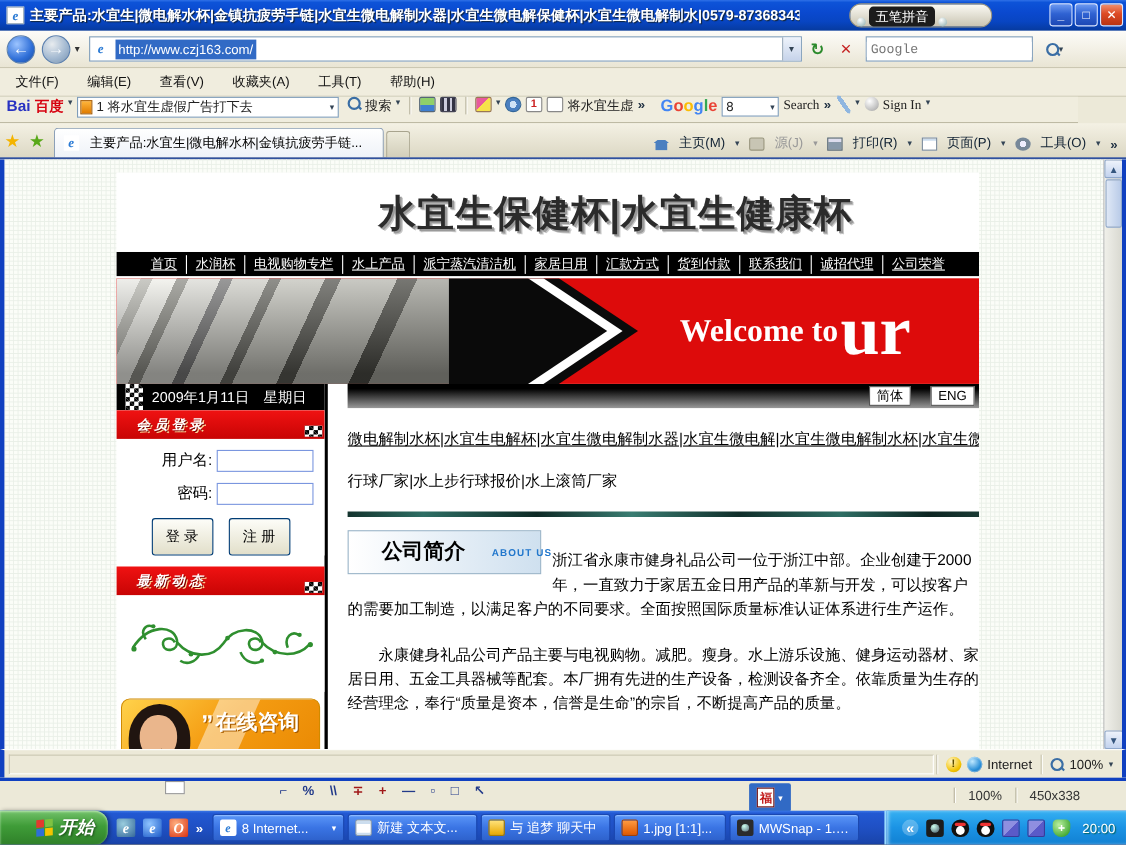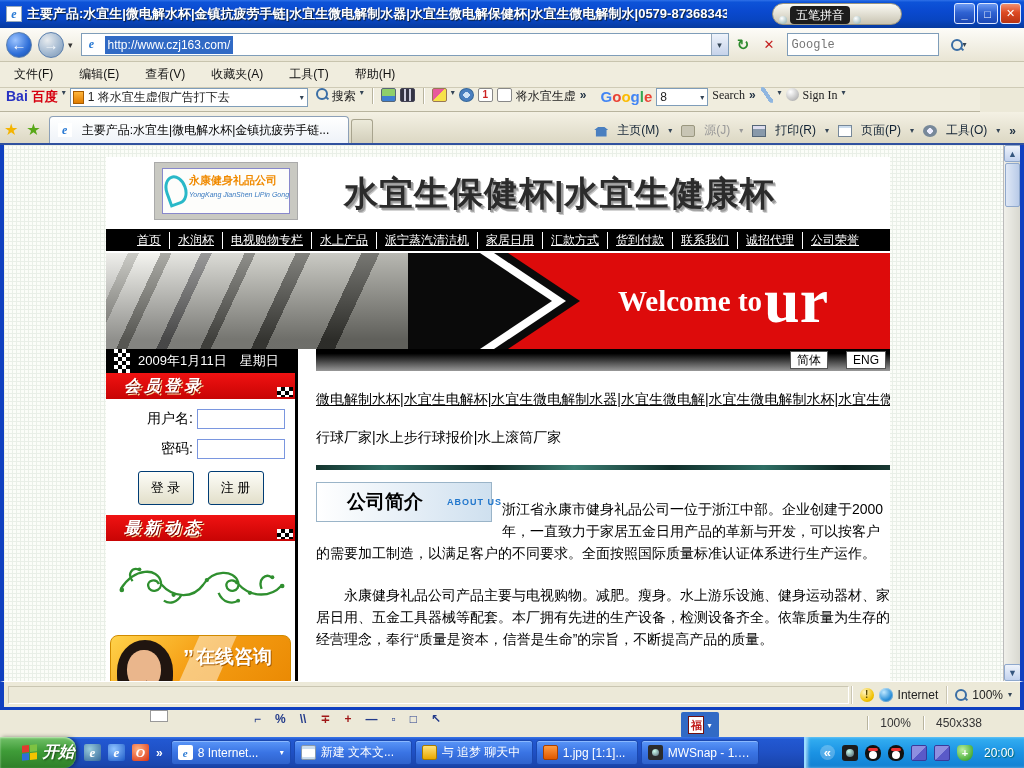--- a/index.html
+++ b/index.html
@@ -126,21 +126,21 @@
   #welcome .wl{font-family:"Liberation Serif","DejaVu Serif",serif;font-size:64px;font-weight:bold;color:#fff;line-height:40px;margin-left:2px;}
 
   #columns{display:flex;align-items:flex-start;}
   #sidebar{width:192px;border-right:3px solid #000;padding-bottom:20px;}
   #dateb{height:24px;background:#000;color:#fff;font-size:13px;display:flex;align-items:center;}
   .chk{background-image:linear-gradient(45deg,#000 25%,transparent 25%,transparent 75%,#000 75%),linear-gradient(45deg,#000 25%,transparent 25%,transparent 75%,#000 75%);
     background-color:#fff;background-size:8px 8px;background-position:0 0,4px 4px;}
   #dateb .chk{width:16px;height:24px;flex:0 0 auto;}
   #dateb span{margin-left:8px;white-space:nowrap;}
   .redbar{position:relative;height:26px;background:linear-gradient(180deg,#f01212,#c80404);display:flex;align-items:center;}
-  .redbar .cap{color:#fff;font-size:16px;font-weight:bold;font-style:italic;letter-spacing:4px;margin-left:18px;
+  .redbar .cap{color:#fff;font-size:12px;font-weight:bold;font-style:italic;letter-spacing:4px;margin-left:18px;
     text-shadow:1px 1px 0 #7a0000,2px 2px 0 #ffda9e;}
   .redbar .corner{position:absolute;right:2px;bottom:2px;width:16px;height:10px;}
   #loginbox{background:#fff;}
   .frow{display:flex;align-items:center;justify-content:flex-end;margin:10px 10px 0 0;font-size:14px;color:#000;}
   .frow label{margin-right:4px;}
   .fld{width:88px;height:20px;border:1px solid #7a96df;background:#fff;outline:none;font-size:13px;}
   #btnrow{display:flex;justify-content:center;gap:14px;margin:12px 0 6px 0;}
   .xpbtn{width:56px;height:34px;background:linear-gradient(180deg,#fdfdf8,#e2dfca);border:1px solid #003c74;border-radius:3px;
     font-size:13px;color:#000;display:flex;align-items:center;justify-content:center;}
   #newsbar{margin-top:10px;}
@@ -189,21 +189,21 @@
   #snap-sel{position:absolute;left:681px;top:2px;width:38px;height:26px;background:#316ac5;border-radius:2px;display:flex;align-items:center;justify-content:center;gap:3px;}
   #snap-sel .stamp{width:16px;height:18px;background:#fff;border:1px solid #701010;color:#c01818;font-size:11px;font-weight:bold;display:flex;align-items:center;justify-content:center;}
   #snap-sel .dv{color:#fff;font-size:8px;}
   #snap-status{position:absolute;right:30px;top:6px;display:flex;font-size:12px;color:#333;}
   #snap-status .cell{border-left:1px solid #b8b49e;box-shadow:inset 1px 0 0 #fff;padding:0 12px;}
 
   
   #taskbar{position:absolute;left:0;top:737px;width:1024px;height:31px;
     background:linear-gradient(180deg,#3a77e8 0%,#2258d2 8%,#1f50c4 50%,#1a46ae 90%,#1740a2 100%);
     display:flex;align-items:center;}
-  #startbtn{width:76px;height:31px;border-radius:0 12px 12px 0;
+  #startbtn{width:98px;height:31px;border-radius:0 12px 12px 0;
     background:linear-gradient(180deg,#73c26a 0%,#3f9c38 45%,#2f8029 100%);
     box-shadow:inset 0 1px 2px #bfe8b8,2px 0 4px rgba(0,0,0,.4);
     display:flex;align-items:center;justify-content:center;gap:6px;color:#fff;
     font-size:16px;font-weight:bold;font-style:italic;text-shadow:1px 1px 2px #1c4a18;padding-left:20px;}
   .winflag{display:inline-grid;grid-template-columns:7px 7px;grid-template-rows:7px 7px;gap:1px;transform:skewY(-6deg);}
   .winflag i{display:block;}
   .wf1{background:#e23a2e;} .wf2{background:#7ec242;} .wf3{background:#2e6fd8;} .wf4{background:#f4c400;}
   #quicklaunch{display:flex;align-items:center;gap:7px;padding:0 8px;}
   .ql{width:17px;height:17px;border-radius:2px;display:flex;align-items:center;justify-content:center;
     font:italic bold 13px "Liberation Serif",serif;color:#fff;}
@@ -350,27 +350,20 @@
       <span>工具(O)</span>
         <span class="drop">▾</span>
       <span class="chev">»</span>
     </div>
   </div>
 
   <div id="viewport">
     <div id="site">
 
       <div id="site-header">
-        <div id="logo-box">
-          <div id="logo-inner">
-            <span class="logo-swirl"></span>
-            <div class="logo-cn">永康健身礼品公司</div>
-            <div class="logo-en">YongKang JianShen LiPin GongSi</div>
-          </div>
-        </div>
         <span id="site-title">水宜生保健杯|水宜生健康杯</span>
       </div>
 
       <div id="site-nav">
         <span>首页</span>
         <span>水润杯</span>
         <span>电视购物专栏</span>
         <span>水上产品</span>
         <span>派宁蒸汽清洁机</span>
         <span>家居日用</span>

